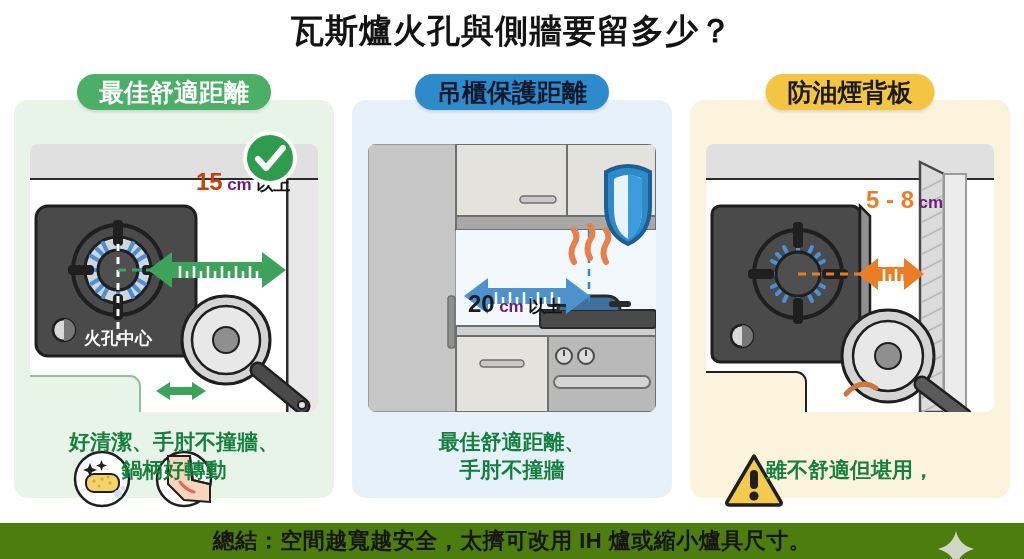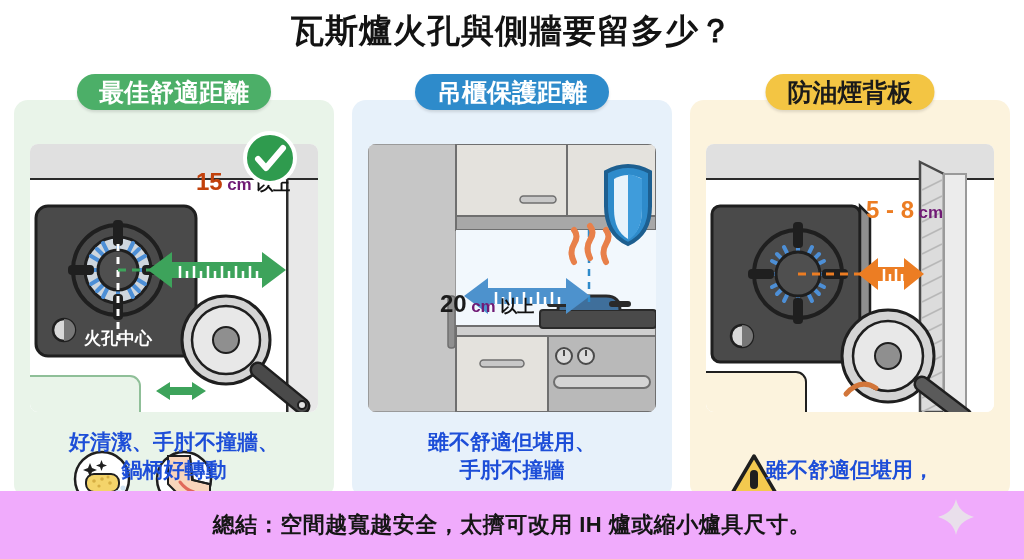--- a/index.html
+++ b/index.html
@@ -33,41 +33,41 @@
   .badge {
     position: absolute; top: -26px; left: 50%;
     transform: translateX(-50%);
     height: 36px; padding: 0 22px;
     border-radius: 21px;
     display: flex; align-items: center; justify-content: center;
     font-size: 25px; font-weight: bold; white-space: nowrap;
     box-shadow: 0 2px 3px rgba(0,0,0,.12);
   }
   .badge.green  { background:#4caf68; color:#ffffff; }
-  .badge.blue   { background:#2e8bcb; color:#ffffff; }
+  .badge.blue   { background:#2e8bcb; color:#0f172a; }
   .badge.yellow { background:#f3c543; color:#1a1a1a; }
 
   .scene {
     position: absolute; left: 16px; top: 44px;
     width: 288px; height: 268px;
     background: #ffffff; border-radius: 8px; overflow: hidden;
   }
   .scene.grey { background:#e4e4e4; }
 
   .caption {
     position: absolute; left: 0; bottom: 14px; width: 100%;
     text-align: center; font-size: 21px; font-weight: bold;
-    color: #1d4ed8; line-height: 28px;
+    color: #15803d; line-height: 28px;
   }
   .caption .ln { display:block; }
 
   
   .footer {
-    position: absolute; left: 0; bottom: 0; width: 1024px; height: 68px;
-    background: #f0abfc;
+    position: absolute; left: 0; bottom: 0; width: 1024px; height: 36px;
+    background: #4d7c0f;
     display:flex; align-items:center; justify-content:center;
   }
   .footer .ftext {
     font-size: 22px; font-weight: bold; color:#161616; letter-spacing: .5px;
   }
   .sparkle { position:absolute; right:48px; top:6px; width:40px; height:40px; }
 
   
   .meas { position:absolute; font-weight:bold; white-space:nowrap; }
   .meas .num { font-size: 24px; }
@@ -272,29 +272,29 @@
               <line x1="191" y1="160" x2="191" y2="153"></line>
           </g>
         </g>
 
         <g>
           <path d="M238 28 q22 -12 44 0 v34 q0 28 -22 38 q-22 -10 -22 -38 z" fill="#2e8bcb" stroke="#1d5f90" stroke-width="4"></path>
           <path d="M246 35 q14 -8 28 0 v30 q0 22 -14 30 q-14 -8 -14 -30 z" fill="#e8f3fb" stroke="none"></path>
           <path d="M260 30 v66 q14 -8 14 -31 v-30 q-7 -4 -14 -5 z" fill="#3f9cdb"></path>
         </g>
       </svg>
-      <div class="meas" style="left:72px; top:146px;">
+      <div class="meas" style="left:100px; top:146px;">
         <span class="num" style="color:#1b1b1b">20</span>
         <span class="unit">cm</span>
         <span class="suf">以上</span>
       </div>
     </div>
 
     <div class="caption">
-      <span class="ln">雖不舒適但堪用、</span>
+      <span class="ln">最佳舒適距離、</span>
       <span class="ln">手肘不撞牆</span>
     </div>
   </div>
 
   <div class="panel p3">
     <div class="badge yellow">防油煙背板</div>
 
     <div class="scene">
       <svg viewBox="0 0 288 268" width="288" height="268">
         <rect x="0" y="0" width="288" height="36" fill="#e0e0e0"></rect>
@@ -371,21 +371,21 @@
           <circle cx="182" cy="212" r="35" fill="#e8e8e8" stroke="#1f1f1f" stroke-width="2.5"></circle>
           <circle cx="182" cy="212" r="13" fill="#8f8f8f" stroke="#1f1f1f" stroke-width="2"></circle>
           <path d="M216 240 L258 272" stroke="#1f1f1f" stroke-width="17" stroke-linecap="round"></path>
           <path d="M216 240 L258 272" stroke="#5a5a5a" stroke-width="12" stroke-linecap="round"></path>
         </g>
 
         <path d="M140 250 q14 -16 30 -6" fill="none" stroke="#d2763a" stroke-width="5" stroke-linecap="round"></path>
 
         <rect x="-12" y="228" width="112" height="56" rx="10" fill="#fcf3dd" stroke="#1f1f1f" stroke-width="2"></rect>
       </svg>
-      <div class="meas" style="left:160px; top:52px;">
+      <div class="meas" style="left:160px; top:42px;">
         <span class="num" style="color:#ec7d23">5 - 8</span>
         <span class="unit">cm</span>
         <span class="suf"></span>
       </div>
     </div>
 
     <div style="position:absolute; left:34px; top:352px;">
       <svg width="60" height="56" viewBox="0 0 60 56">
         <path d="M30 4 L57 50 Q58 53 54 53 L6 53 Q2 53 3 50 Z" fill="#f3c94f" stroke="#1f1f1f" stroke-width="3.5" stroke-linejoin="round"></path>
         <rect x="26" y="18" width="8" height="19" rx="4" fill="#1f1f1f"></rect>

